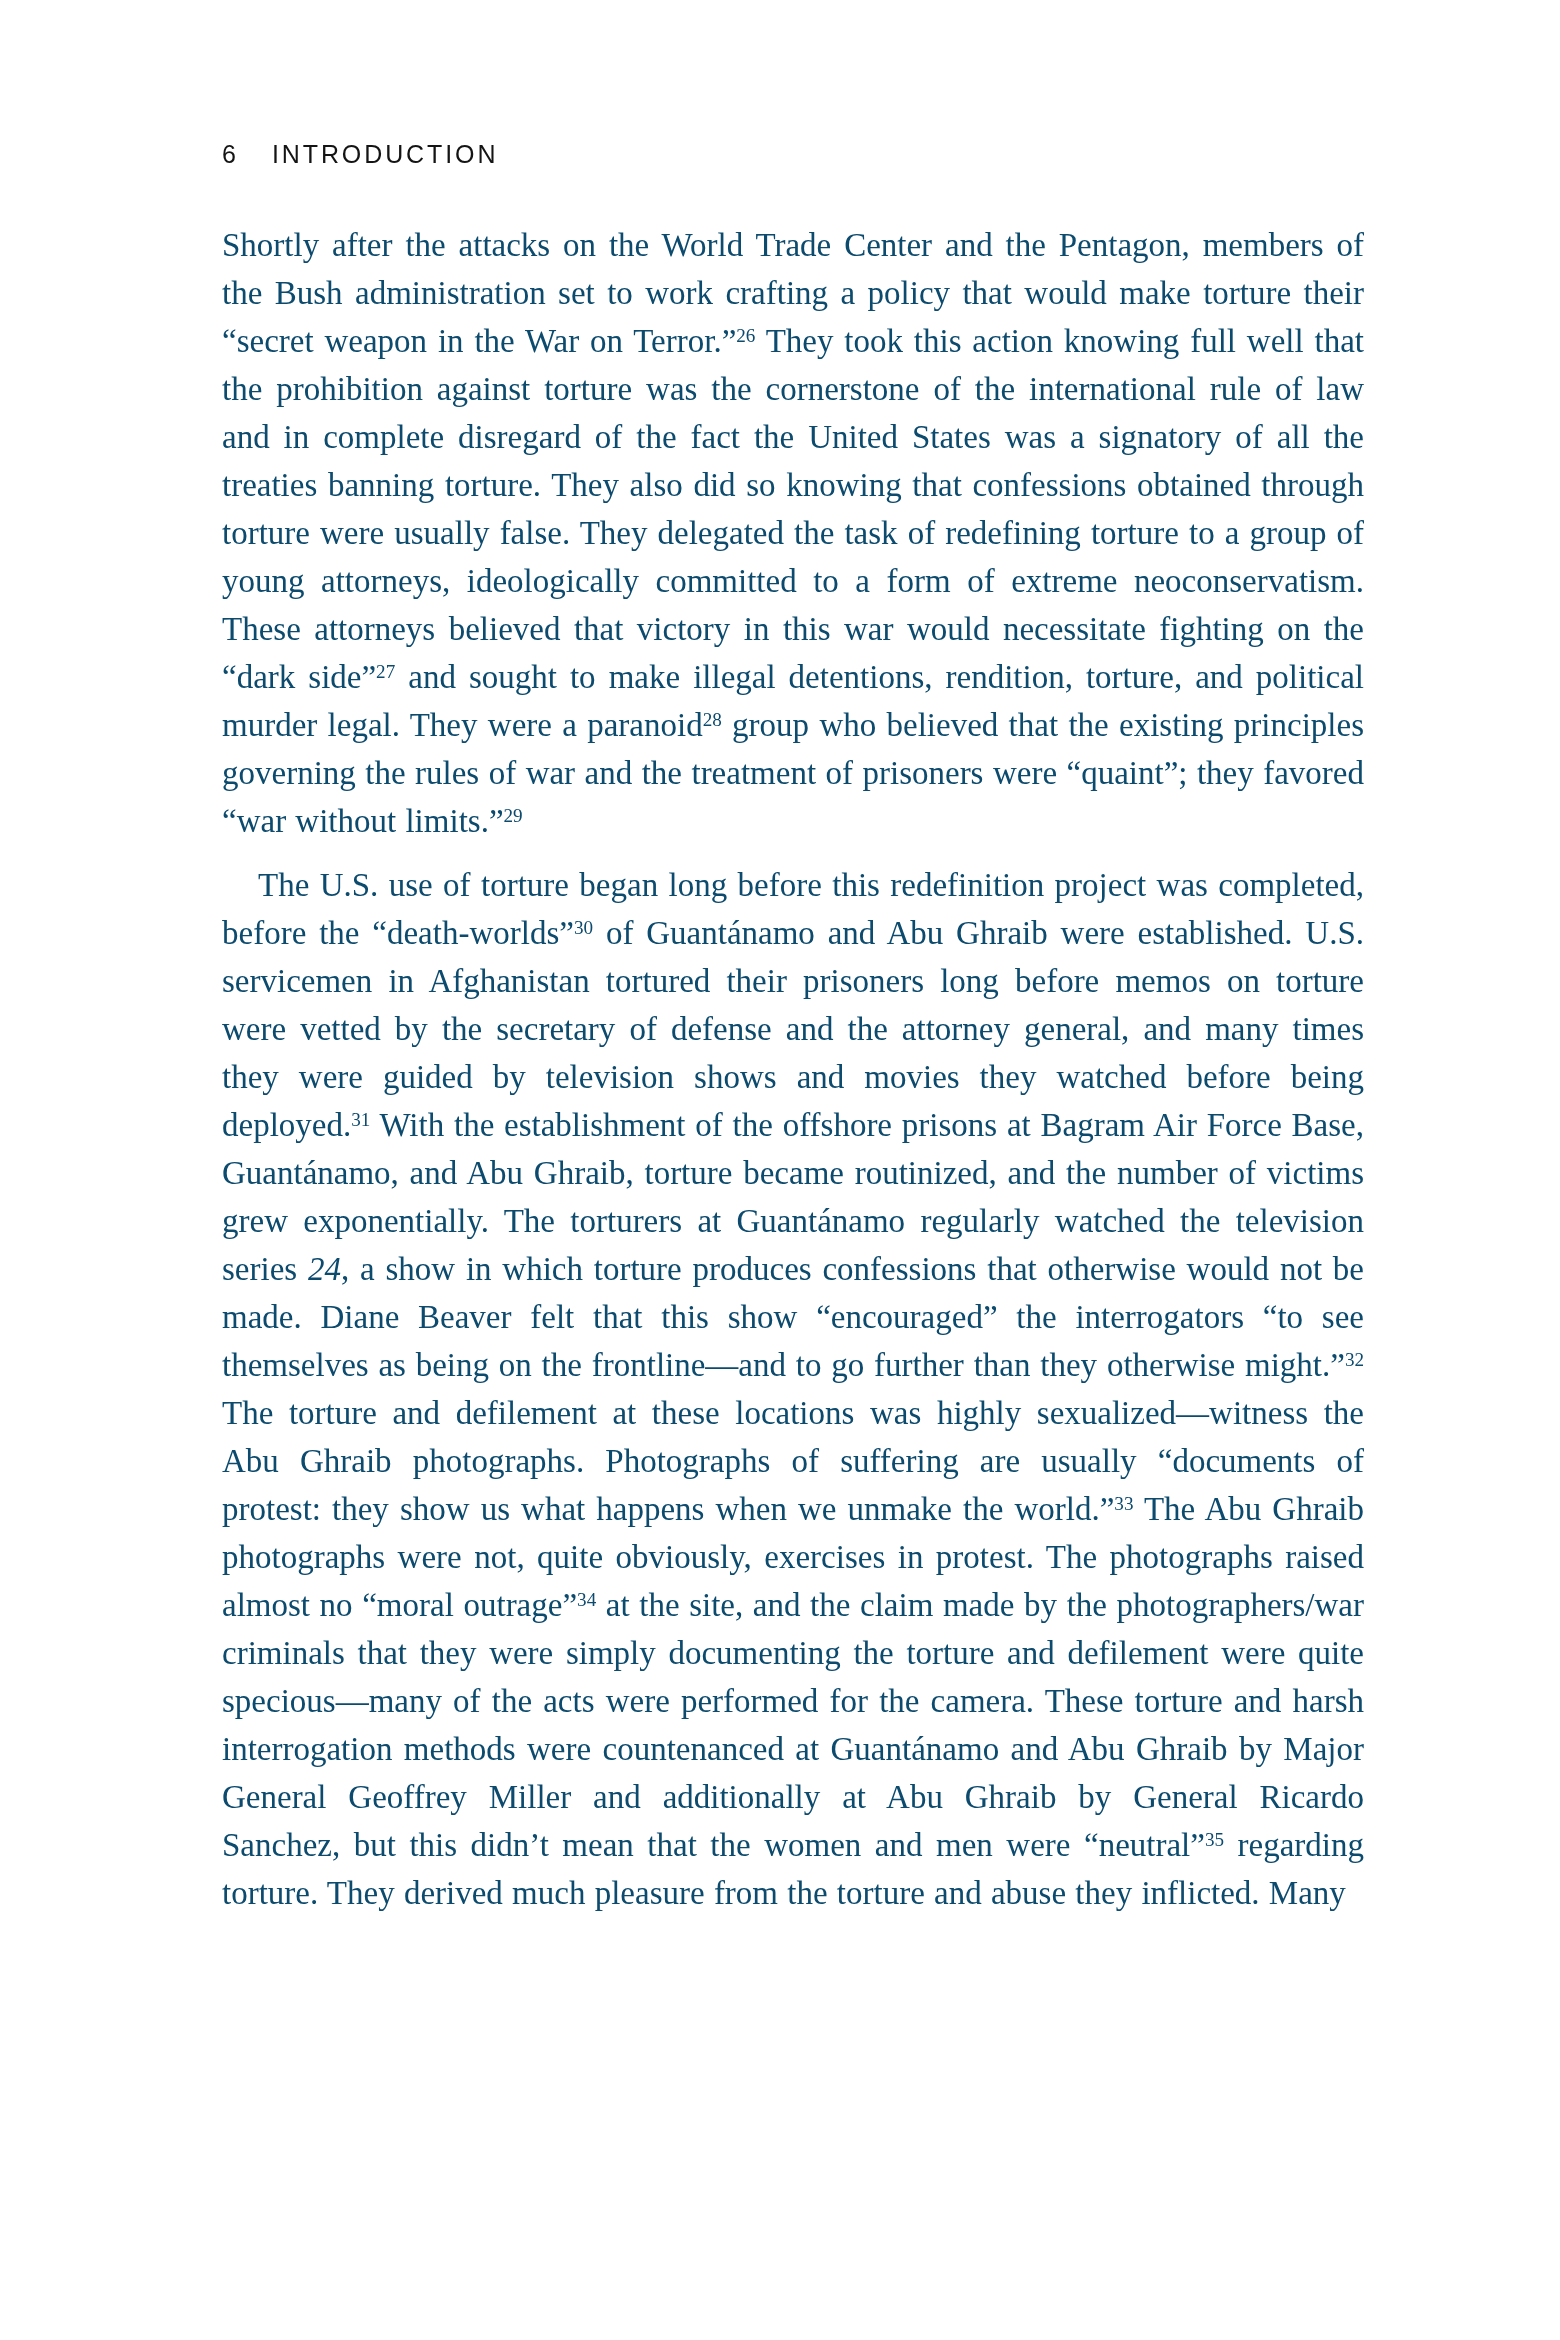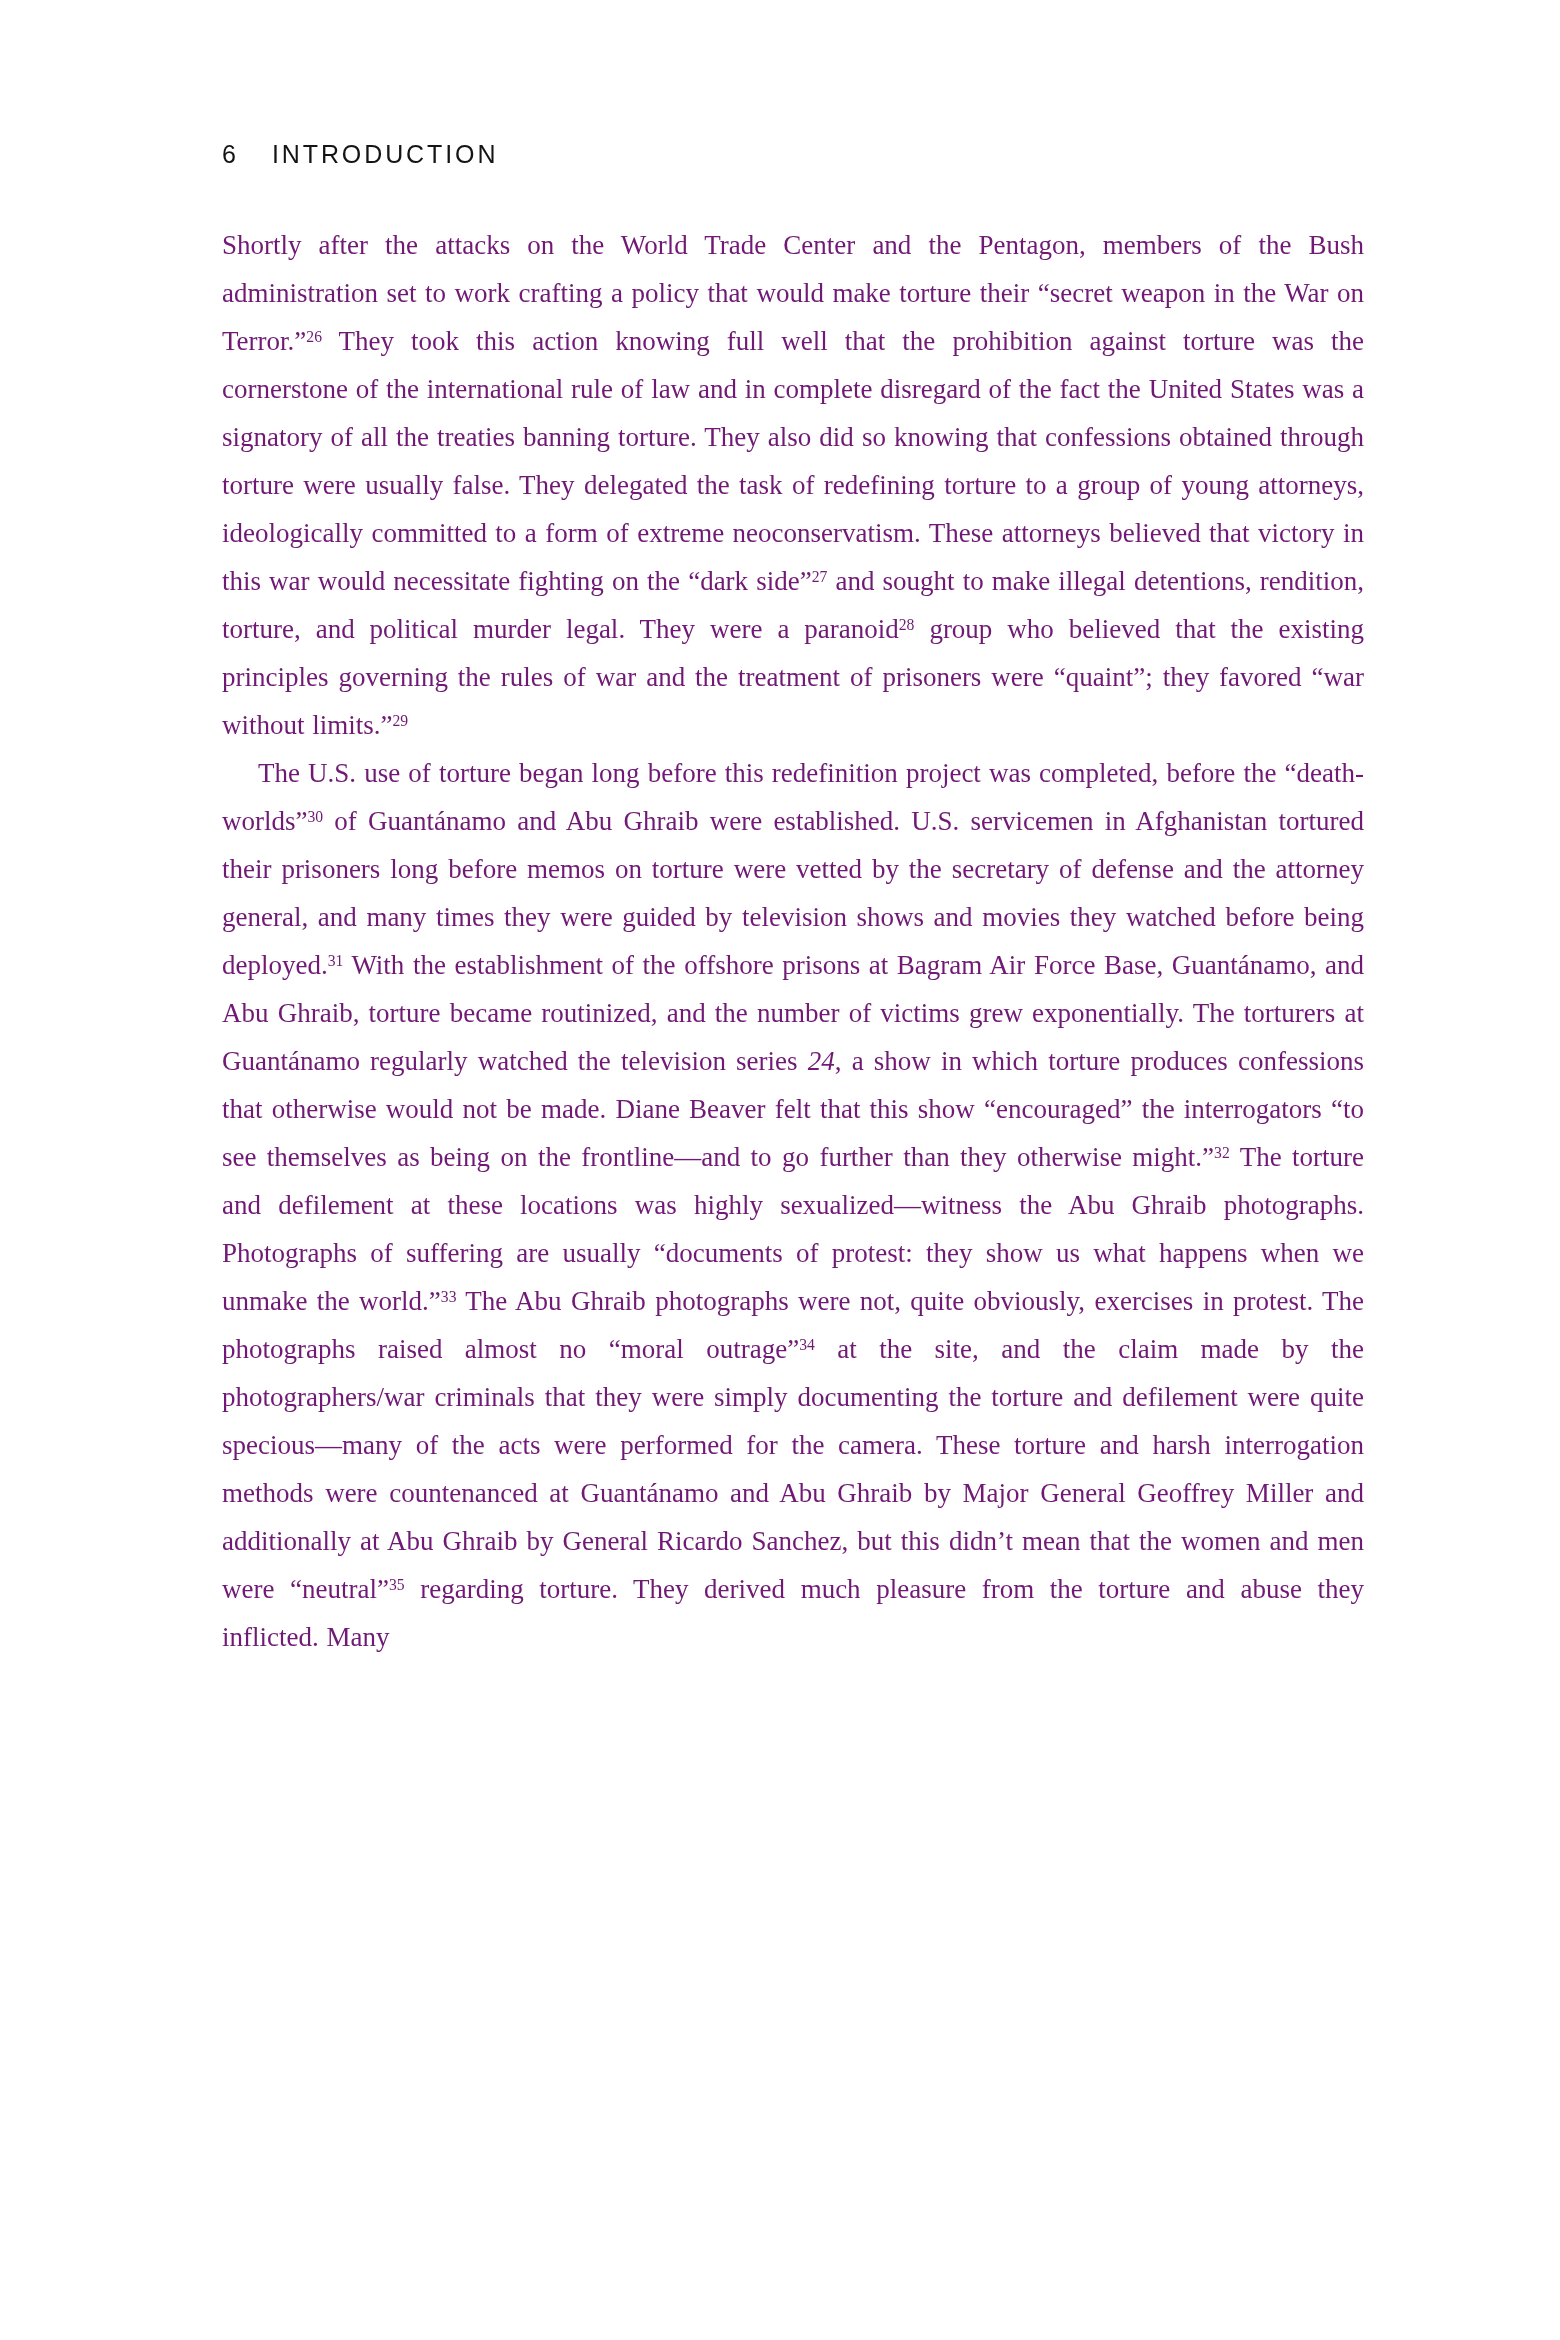--- a/index.html
+++ b/index.html
@@ -34,29 +34,30 @@
   }
   .running-head .page-num {
     margin-right: 36px;
     letter-spacing: 0;
   }
   .text-block {
     width: 1142px;
   }
   .para {
     font-family: "Liberation Serif", "DejaVu Serif", serif;
-    font-size: 27px;
+    font-size: 33px;
     line-height: 48px;
     text-align: justify;
     margin: 0;
-    color: #701a75;
+    color: #0c4a6e;
     word-spacing: 1px;
   }
   .para.indent {
     text-indent: 36px;
+    margin-top: 16px;
   }
   .para sup {
     font-size: 0.58em;
     line-height: 0;
     vertical-align: baseline;
     position: relative;
     top: -0.5em;
     letter-spacing: 0;
   }
   .para i {

